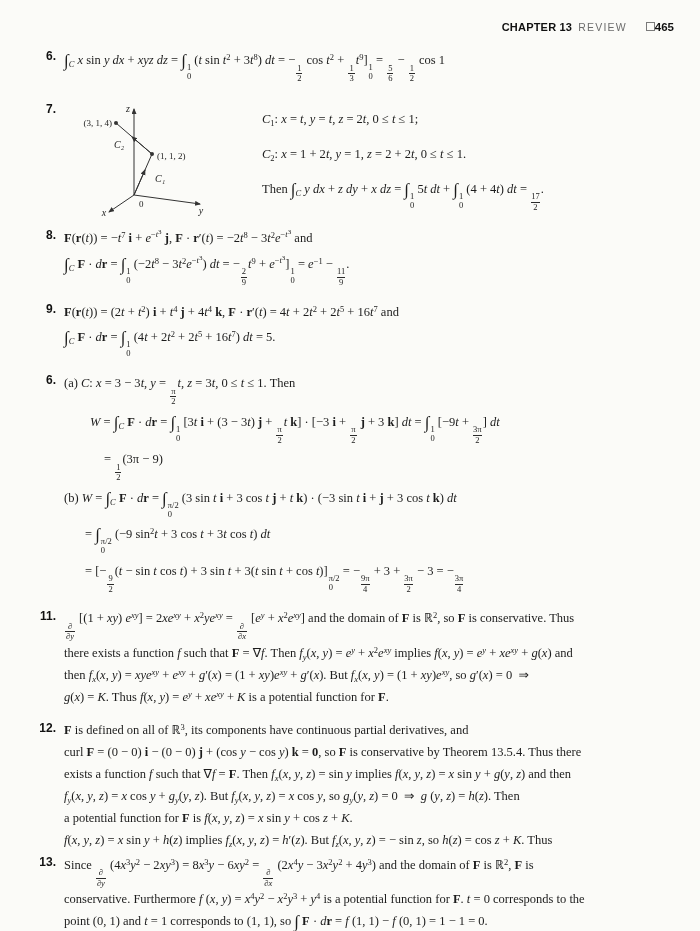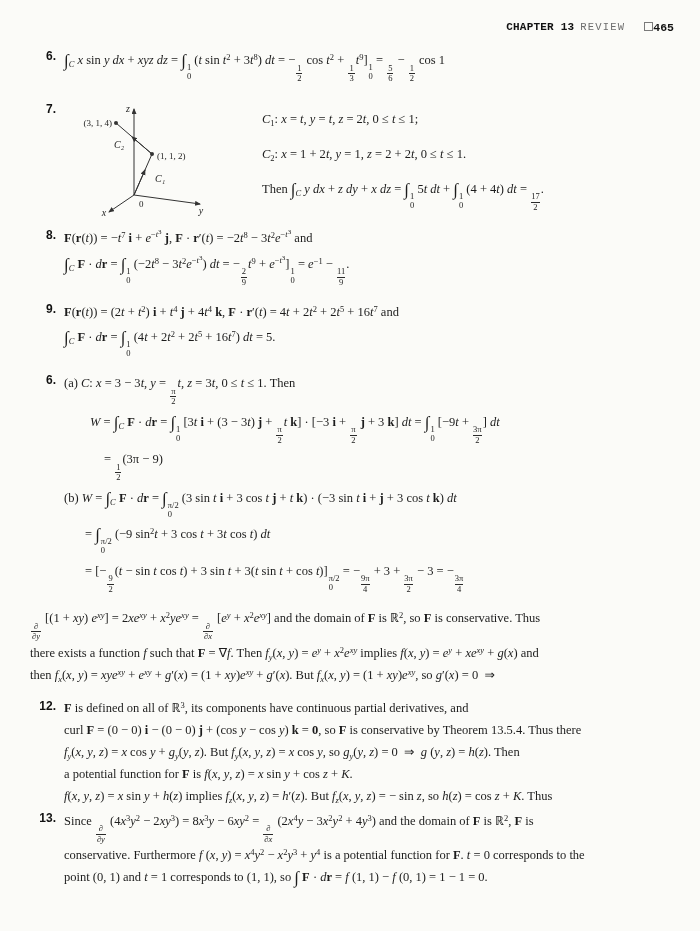--- a/index.html
+++ b/index.html
@@ -1,21 +1,21 @@
 <!DOCTYPE html>
 <html><head>
 <meta charset="utf-8">
 <style>
   html,body{margin:0;padding:0}
   body{background:#cfcfcb}
   .page{position:relative;width:700px;height:931px;margin:0 auto;background:#fbfbf8;overflow:hidden;
         font-family:"Liberation Serif",serif;font-size:12.5px;color:#1c1c1c;box-sizing:border-box}
   
   .hdr{display:flex;justify-content:flex-end;padding:22px 26px 0 0;
-       font-family:Liberation Mono, monospace;font-size:11px;line-height:11px}
+       font-family:Liberation Sans, sans-serif;font-size:11px;line-height:11px}
   .hdr-ch{font-weight:700;color:#111;letter-spacing:.2px}
   .hdr-rv{color:#6d6d6d;letter-spacing:1.2px;margin-left:6px;font-size:10.5px}
   .hdr-sq{width:7px;height:7px;border:1.2px solid #7a7a7a;display:inline-block;margin-left:19px}
   .hdr-pg{font-weight:700;color:#111;font-size:11.5px}
   
   .content{padding:14px 16px 0 30px}
   .prob{display:flex;margin-bottom:13px}
   .pnum{flex:none;width:26px;text-align:right;margin-right:8px;font-weight:700;
         font-family:"Liberation Sans",sans-serif;font-size:12px;padding-top:2px;color:#111}
   .pbody{flex:1;min-width:0}
@@ -209,38 +209,41 @@
               <x-n>3π</x-n>
               <x-d>2</x-d>
             </x-f> − 3 = −<x-f>
               <x-n>3π</x-n>
               <x-d>4</x-d>
             </x-f></div>
       </div>
     </div>
 
     <div class="prob" style="margin-bottom:11px">
+      <div class="pnum">11.</div>
       <div class="pbody">
         <div class="ln"><x-f>
               <x-n>∂</x-n>
               <x-d>∂<i>y</i></x-d>
             </x-f> [(1 + <i>xy</i>) <i>e</i><sup><i>xy</i></sup>] = 2<i>xe</i><sup><i>xy</i></sup> + <i>x</i><sup>2</sup><i>ye</i><sup><i>xy</i></sup> = <x-f>
               <x-n>∂</x-n>
               <x-d>∂<i>x</i></x-d>
             </x-f> [<i>e</i><sup><i>y</i></sup> + <i>x</i><sup>2</sup><i>e</i><sup><i>xy</i></sup>] and the domain of <b>F</b> is ℝ<sup>2</sup>, so <b>F</b> is conservative. Thus</div>
         <div class="ln">there exists a function <i>f</i> such that <b>F</b> = ∇<i>f</i>. Then <i>f<sub>y</sub></i>(<i>x</i>, <i>y</i>) = <i>e</i><sup><i>y</i></sup> + <i>x</i><sup>2</sup><i>e</i><sup><i>xy</i></sup> implies <i>f</i>(<i>x</i>, <i>y</i>) = <i>e</i><sup><i>y</i></sup> + <i>xe</i><sup><i>xy</i></sup> + <i>g</i>(<i>x</i>) and</div>
         <div class="ln">then <i>f<sub>x</sub></i>(<i>x</i>, <i>y</i>) = <i>xye</i><sup><i>xy</i></sup> + <i>e</i><sup><i>xy</i></sup> + <i>g</i>′(<i>x</i>) = (1 + <i>xy</i>)<i>e</i><sup><i>xy</i></sup> + <i>g</i>′(<i>x</i>). But <i>f<sub>x</sub></i>(<i>x</i>, <i>y</i>) = (1 + <i>xy</i>)<i>e</i><sup><i>xy</i></sup>, so <i>g</i>′(<i>x</i>) = 0&nbsp;&nbsp;⇒</div>
+        <div class="ln"><i>g</i>(<i>x</i>) = <i>K</i>. Thus <i>f</i>(<i>x</i>, <i>y</i>) = <i>e</i><sup><i>y</i></sup> + <i>xe</i><sup><i>xy</i></sup> + <i>K</i> is a potential function for <b>F</b>.</div>
       </div>
     </div>
 
     <div class="prob" style="margin-bottom:2px">
       <div class="pnum">12.</div>
       <div class="pbody">
         <div class="ln"><b>F</b> is defined on all of ℝ<sup>3</sup>, its components have continuous partial derivatives, and</div>
         <div class="ln">curl <b>F</b> = (0 − 0) <b>i</b> − (0 − 0) <b>j</b> + (cos <i>y</i> − cos <i>y</i>) <b>k</b> = <b>0</b>, so <b>F</b> is conservative by Theorem 13.5.4. Thus there</div>
+        <div class="ln">exists a function <i>f</i> such that ∇<i>f</i> = <b>F</b>. Then <i>f<sub>x</sub></i>(<i>x</i>, <i>y</i>, <i>z</i>) = sin <i>y</i> implies <i>f</i>(<i>x</i>, <i>y</i>, <i>z</i>) = <i>x</i> sin <i>y</i> + <i>g</i>(<i>y</i>, <i>z</i>) and then</div>
         <div class="ln"><i>f<sub>y</sub></i>(<i>x</i>, <i>y</i>, <i>z</i>) = <i>x</i> cos <i>y</i> + <i>g<sub>y</sub></i>(<i>y</i>, <i>z</i>). But <i>f<sub>y</sub></i>(<i>x</i>, <i>y</i>, <i>z</i>) = <i>x</i> cos <i>y</i>, so <i>g<sub>y</sub></i>(<i>y</i>, <i>z</i>) = 0&nbsp;&nbsp;⇒&nbsp;&nbsp;<i>g</i> (<i>y</i>, <i>z</i>) = <i>h</i>(<i>z</i>). Then</div>
         <div class="ln">a potential function for <b>F</b> is <i>f</i>(<i>x</i>, <i>y</i>, <i>z</i>) = <i>x</i> sin <i>y</i> + cos <i>z</i> + <i>K</i>.</div>
         <div class="ln"><i>f</i>(<i>x</i>, <i>y</i>, <i>z</i>) = <i>x</i> sin <i>y</i> + <i>h</i>(<i>z</i>) implies <i>f<sub>z</sub></i>(<i>x</i>, <i>y</i>, <i>z</i>) = <i>h</i>′(<i>z</i>). But <i>f<sub>z</sub></i>(<i>x</i>, <i>y</i>, <i>z</i>) = − sin <i>z</i>, so <i>h</i>(<i>z</i>) = cos <i>z</i> + <i>K</i>. Thus</div>
       </div>
     </div>
 
     <div class="prob" style="margin-bottom:11px">
       <div class="pnum">13.</div>
       <div class="pbody">
         <div class="ln lh24">Since <x-f>

